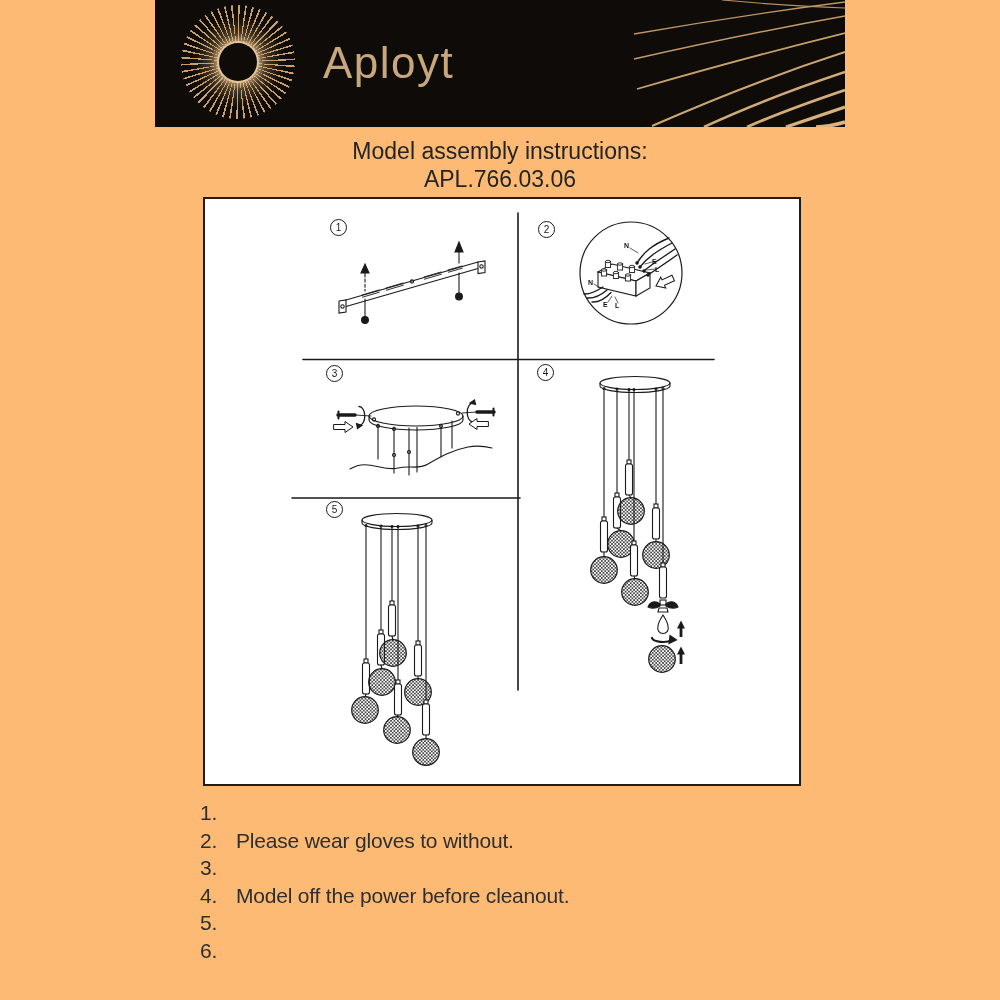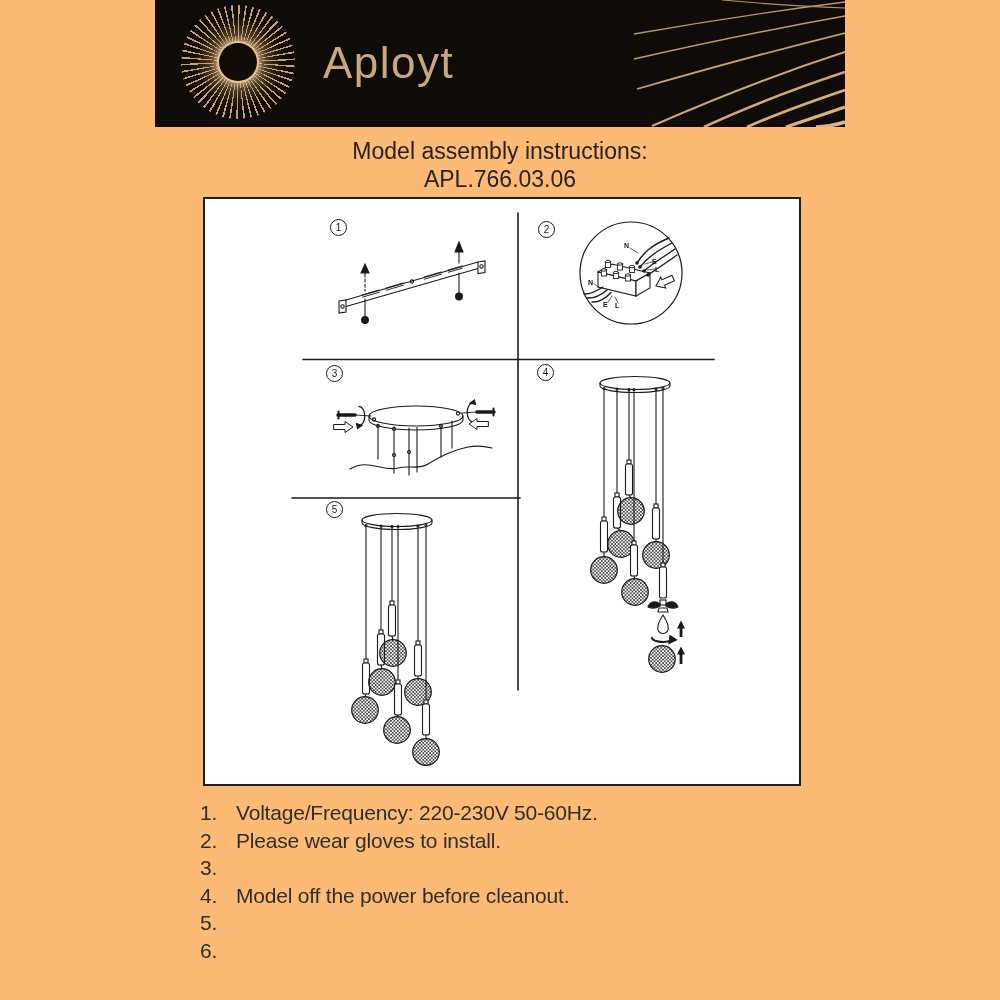--- a/index.html
+++ b/index.html
@@ -300,25 +300,24 @@
   <span class="wlabel" style="left:624px;top:242px">N</span>
   <span class="wlabel" style="left:652px;top:258px">E</span>
   <span class="wlabel" style="left:655px;top:266px">L</span>
   <span class="wlabel" style="left:588px;top:279px">N</span>
   <span class="wlabel" style="left:603px;top:301px">E</span>
   <span class="wlabel" style="left:615px;top:302px">L</span>
 
   <ol class="instructions">
     <li>
       <span class="num">1.</span>
-      <span>Voltage/Frequency: 220-230V 50-60Hz.</span>
     </li>
     <li>
       <span class="num">2.</span>
-      <span>Please wear gloves to install.</span>
+      <span>Please wear gloves to without.</span>
     </li>
     <li>
       <span class="num">3.</span>
     </li>
     <li>
       <span class="num">4.</span>
       <span>Model off the power before cleanout.</span>
     </li>
     <li>
       <span class="num">5.</span>

